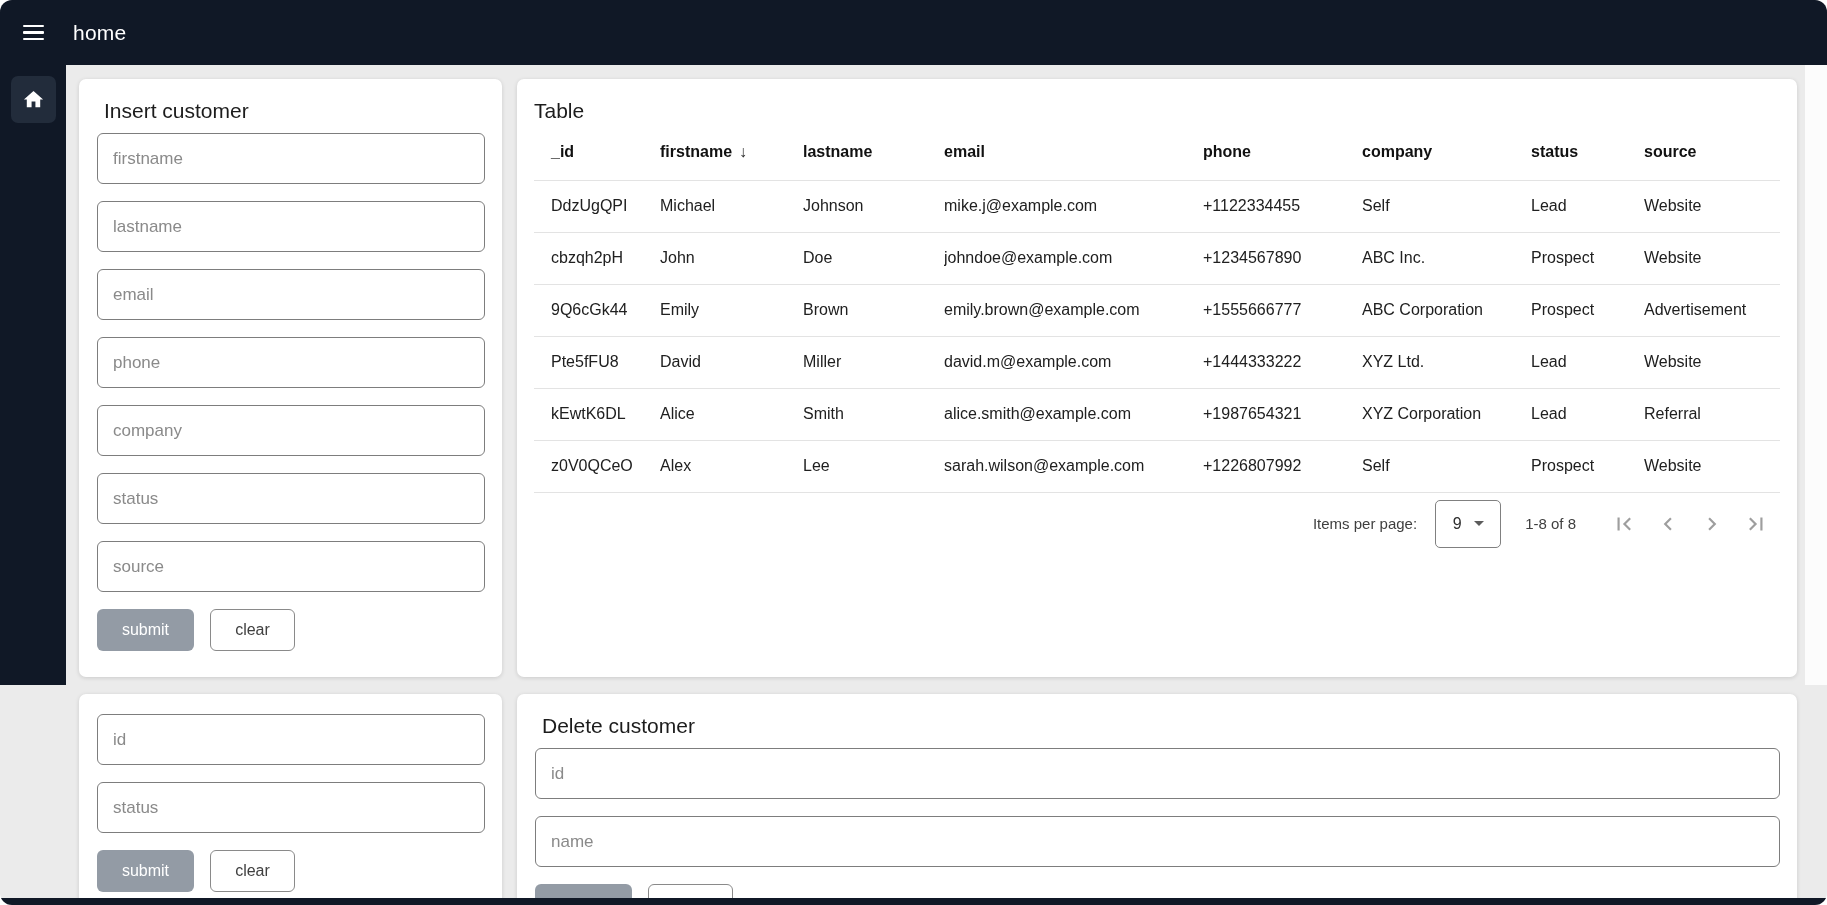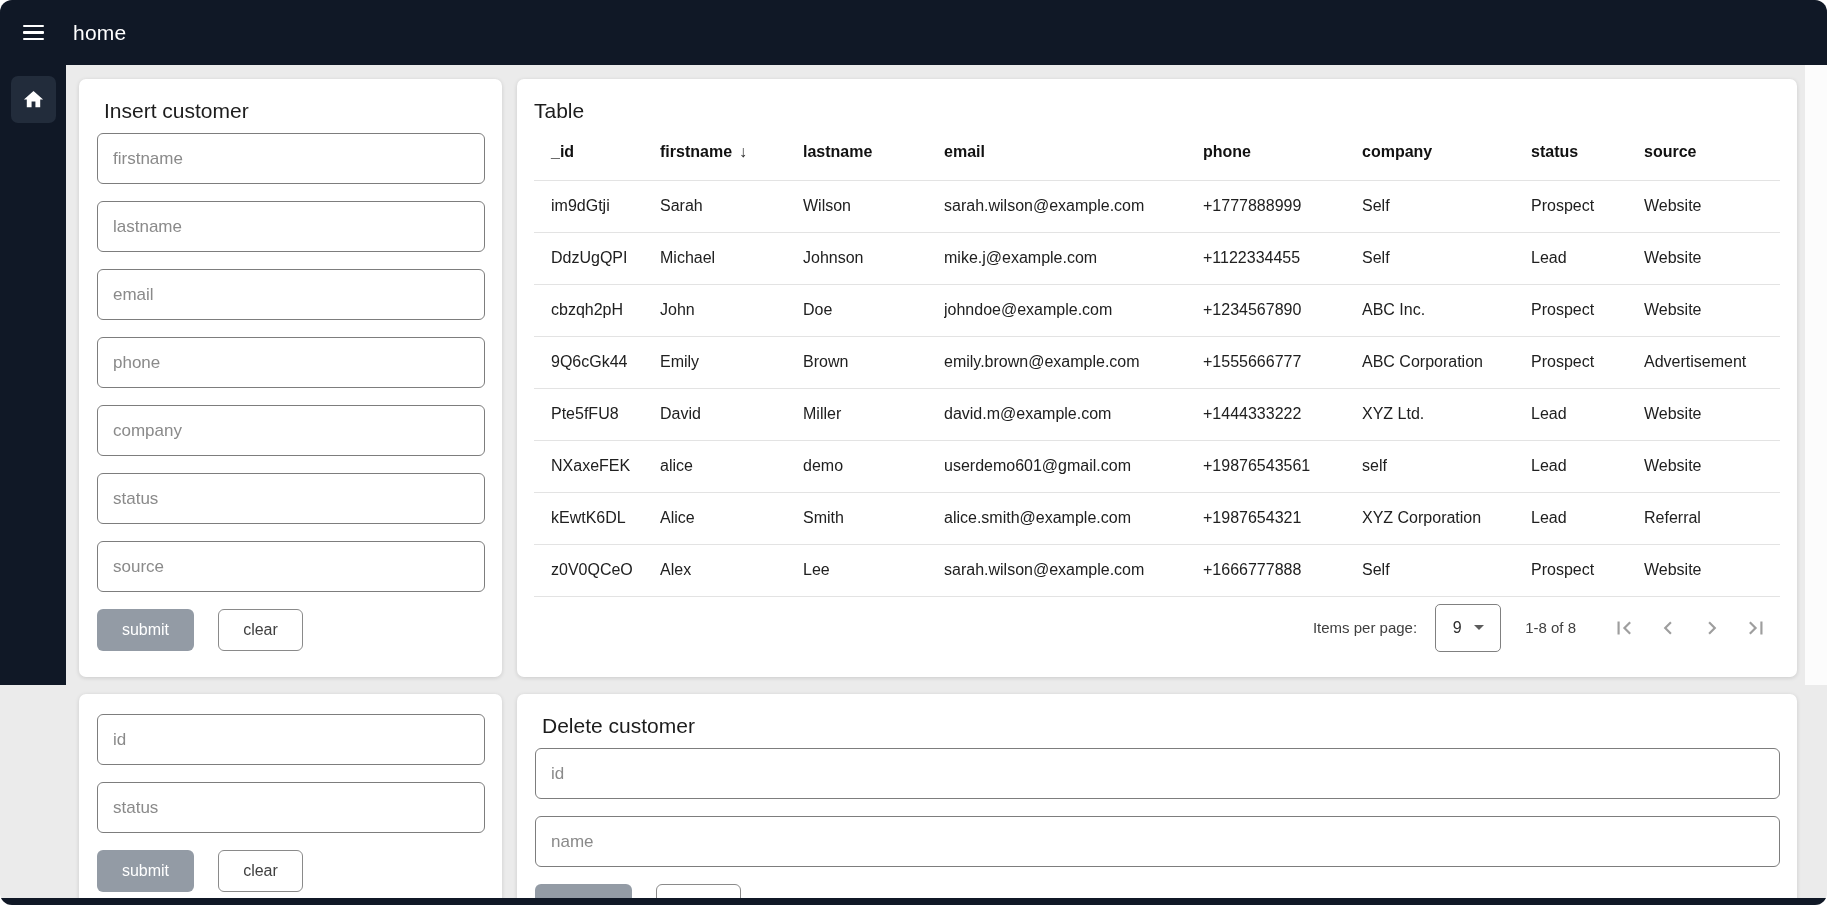--- a/index.html
+++ b/index.html
@@ -26,21 +26,21 @@
   .card { background:#ffffff; border-radius:7px; box-shadow:0 1px 4px rgba(0,0,0,.14); }
   .card-title { font-size:21px; color:#1c1c1c; font-weight:400; }
 
   
   .form-card { padding:20px 17px 20px 18px; }
   .form-card .card-title { margin:0 0 10px 7px; }
   .field-input { display:block; width:100%; height:51px; border:1.5px solid #7d7d7d; border-radius:6px;
                  margin-bottom:17px; padding:0 15px; font-size:17px; color:#333;
                  font-family:"Liberation Sans", sans-serif; background:#fff; outline:none; }
   .field-input::placeholder { color:#8a8a8a; }
-  .btn-row { display:flex; gap:24px; margin-top:6px; }
+  .btn-row { display:flex; gap:16px; margin-top:6px; }
   .btn { height:42px; border-radius:6px; font-size:16px; cursor:pointer;
          font-family:"Liberation Sans", sans-serif; }
   .btn-submit { width:97px; background:#939ba5; color:#ffffff; border:none; }
   .btn-clear  { width:85px; background:#ffffff; color:#404040; border:1.5px solid #8a8a8a; }
 
   
   .table-card { padding:20px 17px 7px 17px; display:flex; flex-direction:column; }
   .table-card .card-title { margin-bottom:2px; }
   table { width:100%; border-collapse:collapse; table-layout:fixed; }
   th { text-align:left; font-size:16px; font-weight:700; color:#111; height:55px;
@@ -130,30 +130,20 @@
                 <th>lastname</th>
                 <th>email</th>
                 <th>phone</th>
                 <th>company</th>
                 <th>status</th>
                 <th>source</th>
               </tr>
             </thead>
           <tbody id="table-body">
               <tr>
-                <td>im9dGtji</td>
-                <td>Sarah</td>
-                <td>Wilson</td>
-                <td>sarah.wilson@example.com</td>
-                <td>+1777888999</td>
-                <td>Self</td>
-                <td>Prospect</td>
-                <td>Website</td>
-              </tr>
-              <tr>
                 <td>DdzUgQPI</td>
                 <td>Michael</td>
                 <td>Johnson</td>
                 <td>mike.j@example.com</td>
                 <td>+1122334455</td>
                 <td>Self</td>
                 <td>Lead</td>
                 <td>Website</td>
               </tr>
               <tr>
@@ -180,45 +170,35 @@
                 <td>Pte5fFU8</td>
                 <td>David</td>
                 <td>Miller</td>
                 <td>david.m@example.com</td>
                 <td>+1444333222</td>
                 <td>XYZ Ltd.</td>
                 <td>Lead</td>
                 <td>Website</td>
               </tr>
               <tr>
-                <td>NXaxeFEK</td>
-                <td>alice</td>
-                <td>demo</td>
-                <td>userdemo601@gmail.com</td>
-                <td>+19876543561</td>
-                <td>self</td>
-                <td>Lead</td>
-                <td>Website</td>
-              </tr>
-              <tr>
                 <td>kEwtK6DL</td>
                 <td>Alice</td>
                 <td>Smith</td>
                 <td>alice.smith@example.com</td>
                 <td>+1987654321</td>
                 <td>XYZ Corporation</td>
                 <td>Lead</td>
                 <td>Referral</td>
               </tr>
               <tr>
                 <td>z0V0QCeO</td>
                 <td>Alex</td>
                 <td>Lee</td>
                 <td>sarah.wilson@example.com</td>
-                <td>+1666777888</td>
+                <td>+1226807992</td>
                 <td>Self</td>
                 <td>Prospect</td>
                 <td>Website</td>
               </tr>
             </tbody>
         </table>
 
         <div class="paginator">
           <span class="ipp-label">Items per page:</span>
           <div class="ipp-select">

